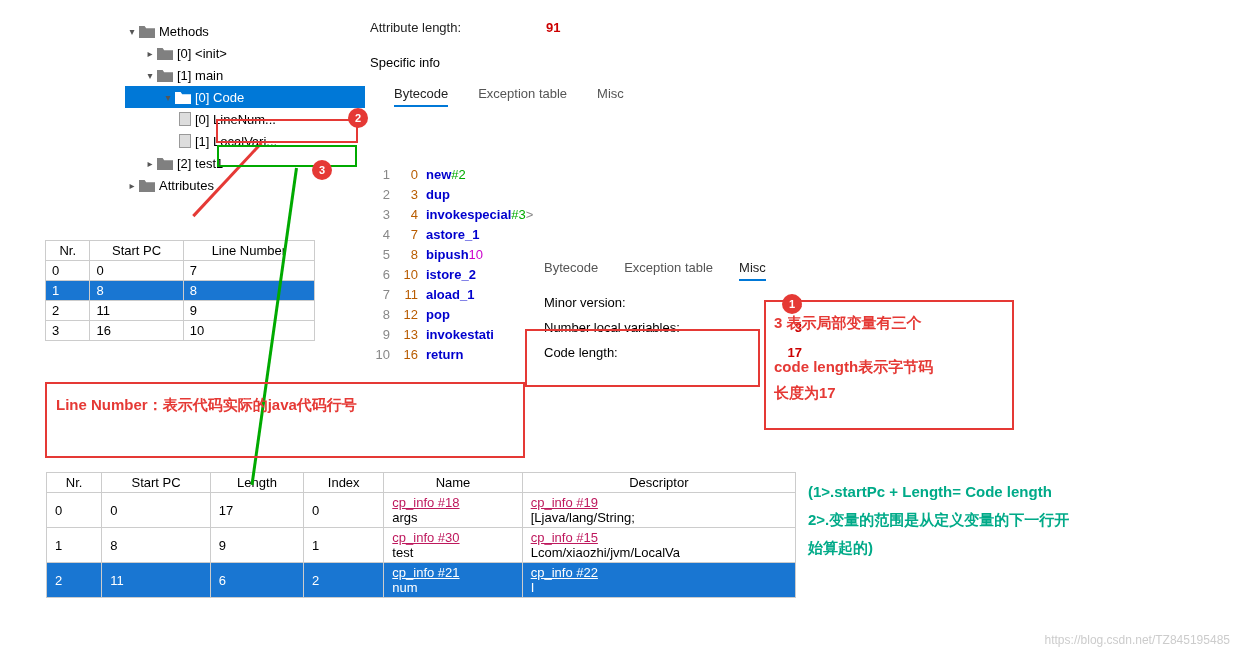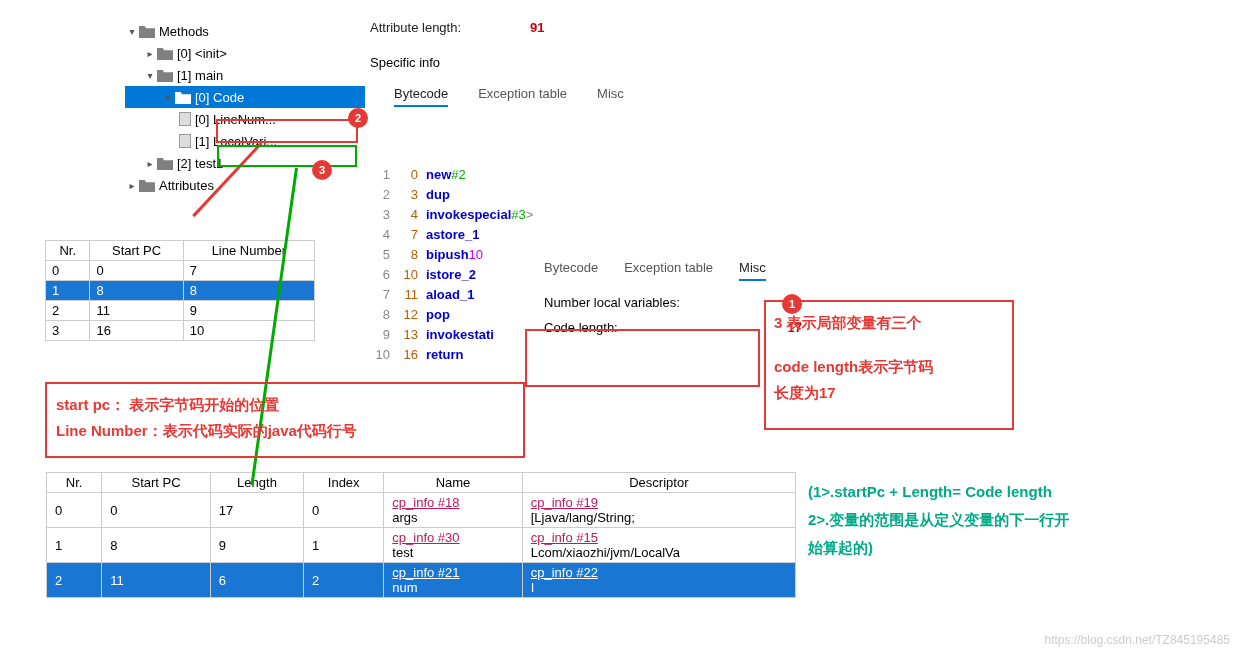--- a/index.html
+++ b/index.html
@@ -12,21 +12,21 @@
 .file-icon { width: 12px; height: 14px; background: #ddd; border: 1px solid #999; margin-right: 4px; }
 .tree-selected { background: #0078d7; color: #fff; }
 .tree-selected .folder-icon { background: #fff; }
 .ind-1 { padding-left: 18px; }
 .ind-2 { padding-left: 36px; }
 .ind-3 { padding-left: 54px; text-align: center; }
 
 .badge { position: absolute; width: 20px; height: 20px; background: #e53935; color: #fff; border-radius: 50%; display: flex; align-items: center; justify-content: center; font-size: 11px; font-weight: bold; z-index: 10; }
 
 .attr-section { position: absolute; left: 370px; top: 20px; width: 550px; }
-.attr-row { display: flex; margin-bottom: 6px; }
+.attr-row { display: flex; margin-bottom: 6px; gap: 16px; }
 .attr-label { width: 160px; color: #222; }
 .attr-value { color: #c00; font-weight: bold; }
 .specific { margin-top: 20px; margin-bottom: 16px; font-weight: 500; }
 .tabs { display: flex; gap: 30px; margin-bottom: 12px; color: #555; padding-left: 24px; }
 .tab { cursor: pointer; padding-bottom: 4px; }
 .tab.active { color: #222; border-bottom: 2px solid #0078d7; font-weight: 500; }
 
 .bytecode { position: absolute; left: 370px; top: 165px; font-family: 'Courier New', monospace; font-size: 13px; line-height: 20px; }
 .bc-line { display: flex; }
 .bc-ln { width: 20px; text-align: right; color: #888; margin-right: 8px; }
@@ -186,20 +186,24 @@
     </div>
   </div>
 
 <div class="misc-panel">
   <div class="misc-tabs">
     <span class="tab">Bytecode</span>
     <span class="tab">Exception table</span>
     <span class="tab active">Misc</span>
   </div>
   <div class="misc-row">
+      <span>Minor version:</span>
+      <span class="misc-val">2</span>
+    </div>
+  <div class="misc-row">
       <span>Number local variables:</span>
       <span class="misc-val">3</span>
     </div>
   <div class="misc-row">
       <span>Code length:</span>
       <span class="misc-val">17</span>
     </div>
 </div>
 <div class="badge" style="left:782px;top:294px;">1</div>
 <div class="red-box" style="left:525px;top:329px;width:235px;height:58px;"></div>
@@ -231,21 +235,20 @@
       <tr>
         <td>3</td>
         <td>16</td>
         <td>10</td>
       </tr>
     </tbody>
 </table>
 
 <div class="red-box" style="left:45px;top:382px;width:480px;height:76px;"></div>
 <div class="anno" style="left:56px;top:392px;">
-  <div>start pc： 表示字节码开始的位置</div>
   <div>Line Number：表示代码实际的java代码行号</div>
 </div>
 
 <div class="red-box" style="left:764px;top:300px;width:250px;height:130px;"></div>
 <div class="anno" style="left:774px;top:310px;">
   <div>3 表示局部变量有三个</div>
   <div style="margin-top:18px;">code length表示字节码</div>
   <div>长度为17</div>
 </div>
 

